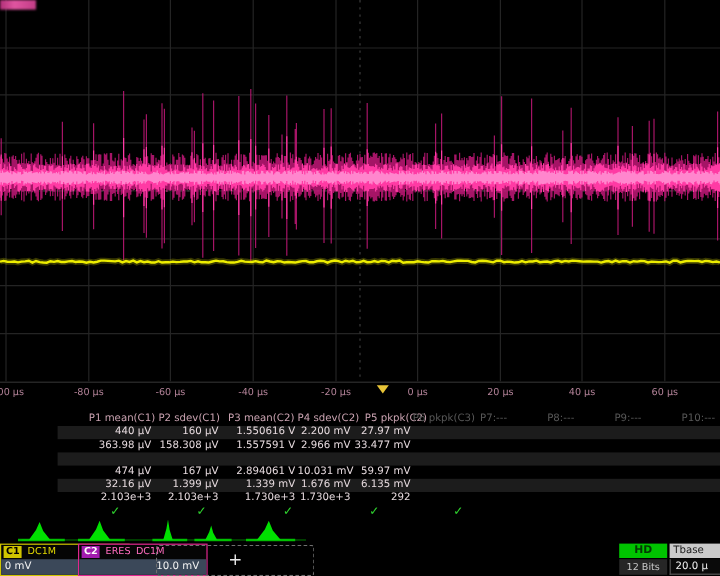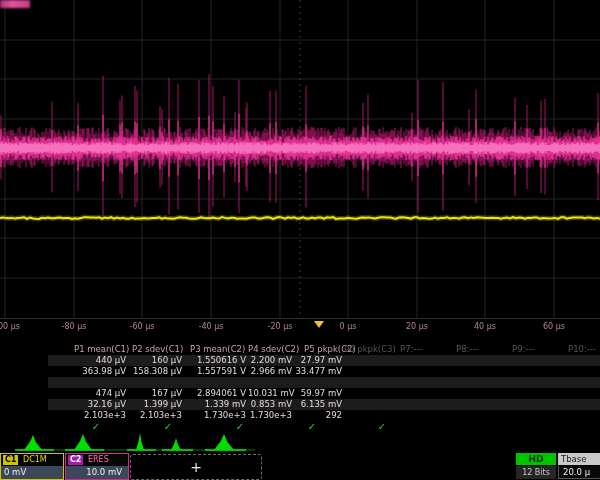--- a/index.html
+++ b/index.html
@@ -25,21 +25,21 @@
   .hcell{position:absolute;color:#c9a2b0;white-space:nowrap;}
   .hcell.dim{color:#575757;}
   .vcell{position:absolute;text-align:right;color:#e6dade;white-space:nowrap;
       font-family:"DejaVu Sans","Liberation Sans",sans-serif;}
   .ck{position:absolute;color:#2ed22e;font-size:10px;transform:translateX(-50%);}
   .c0{left:16px;width:62px}.c1{left:80px;width:54px}.c2{left:124px;width:74px}
   .c3{left:200px;width:44px}.c4{left:246px;width:48px}
   
   #hist{position:absolute;left:0;top:428px;width:600px;height:25px;}
   
-  .descbox{position:absolute;top:453px;height:25px;background:#050505;}
+  .descbox{position:absolute;top:453px;height:25px;background:#050505;padding-left:44px;}
   #c1-desc{left:0;width:62px;border:1px solid #cfc400;}
   #c2-desc{left:65px;width:62px;border:1px solid #e0268e;}
   .desc-top{position:absolute;left:0;top:0;width:100%;height:12px;line-height:12px;font-size:8px;}
   .desc-val{position:absolute;left:0;top:12px;width:100%;height:13px;line-height:13px;
       background:#3b4859;color:#f2f2f2;font-size:8.5px;text-align:right;box-sizing:border-box;padding-right:6px;}
   .chbadge{display:inline-block;height:10px;line-height:10px;padding:0 2px;margin:1px 0 0 2px;
       font-size:8px;font-weight:bold;vertical-align:top;}
   #c1-badge{background:#cfc400;color:#000;}
   #c2-badge{background:#a21caf;color:#fff;}
   .couptxt{font-size:8px;vertical-align:top;line-height:12px;margin-left:2px;}
@@ -143,21 +143,21 @@
       <span class="vcell c0">474 µV</span>
       <span class="vcell c1">167 µV</span>
       <span class="vcell c2">2.894061 V</span>
       <span class="vcell c3">10.031 mV</span>
       <span class="vcell c4">59.97 mV</span>
     </div>
     <div class="mrow" style="top:57px">
       <span class="vcell c0">32.16 µV</span>
       <span class="vcell c1">1.399 µV</span>
       <span class="vcell c2">1.339 mV</span>
-      <span class="vcell c3">0.853 mV</span>
+      <span class="vcell c3">1.676 mV</span>
       <span class="vcell c4">6.135 mV</span>
     </div>
     <div class="mrow" style="top:68px">
       <span class="vcell c0">2.103e+3</span>
       <span class="vcell c1">2.103e+3</span>
       <span class="vcell c2">1.730e+3</span>
       <span class="vcell c3">1.730e+3</span>
       <span class="vcell c4">292</span>
     </div>
     <div class="mrow" style="top:79px">

